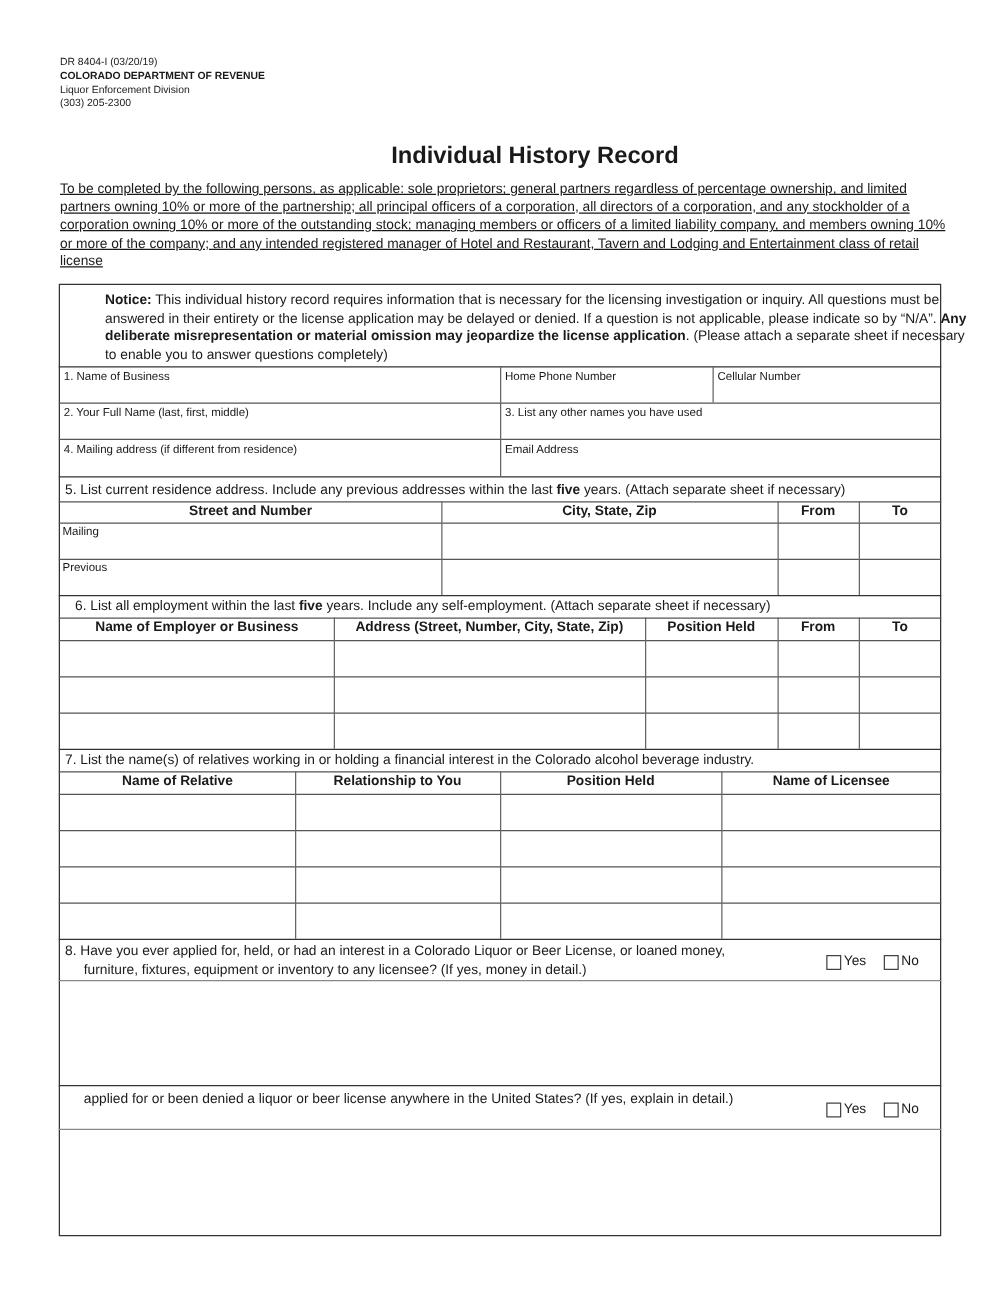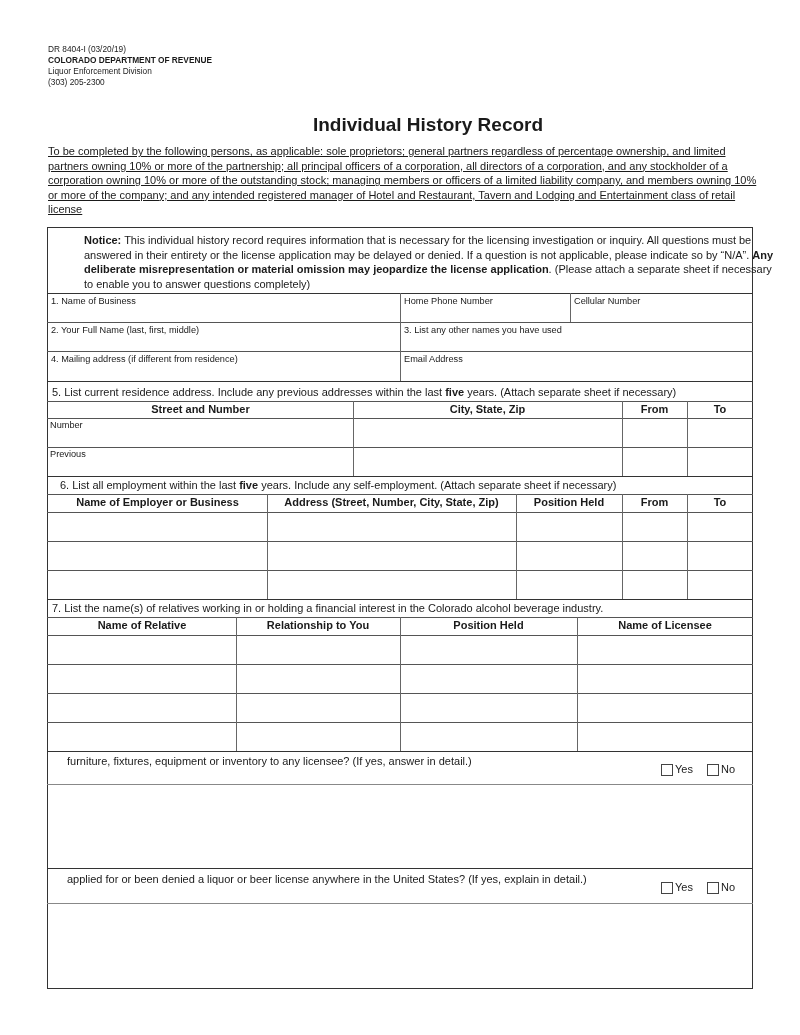--- a/index.html
+++ b/index.html
@@ -95,21 +95,21 @@
 <div class="lbl" style="left:51px;top:354px">4. Mailing address (if different from residence)</div>
 <div class="fill" style="left:48px;top:352px;width:352px;height:29px"></div>
 <div class="lbl" style="left:404px;top:354px">Email Address</div>
 <div class="fill" style="left:401px;top:352px;width:351px;height:29px"></div>
 
 <div class="sec" style="left:52px;top:386px"><span>5. List current residence address. Include any previous addresses within the last </span><b>five</b><span> years. (Attach separate sheet if necessary)</span></div>
 <div class="th" style="left:48px;width:305px;top:401px">Street and Number</div>
 <div class="th" style="left:353px;width:269px;top:401px">City, State, Zip</div>
 <div class="th" style="left:622px;width:65px;top:401px">From</div>
 <div class="th" style="left:687px;width:66px;top:401px">To</div>
-<div class="lbl" style="left:50px;top:420px">Number</div>
+<div class="lbl" style="left:50px;top:420px">Mailing</div>
 <div class="lbl" style="left:50px;top:449px">Previous</div>
 <div class="fill" style="left:48px;top:419px;width:305px;height:28px"></div>
 <div class="fill" style="left:354px;top:419px;width:268px;height:28px"></div>
 <div class="fill" style="left:623px;top:419px;width:64px;height:28px"></div>
 <div class="fill" style="left:688px;top:419px;width:64px;height:28px"></div>
 <div class="fill" style="left:48px;top:448px;width:305px;height:28px"></div>
 <div class="fill" style="left:354px;top:448px;width:268px;height:28px"></div>
 <div class="fill" style="left:623px;top:448px;width:64px;height:28px"></div>
 <div class="fill" style="left:688px;top:448px;width:64px;height:28px"></div>
 
@@ -127,21 +127,22 @@
 <div class="th" style="left:48px;width:188px;top:617px">Name of Relative</div>
 <div class="th" style="left:236px;width:164px;top:617px">Relationship to You</div>
 <div class="th" style="left:400px;width:177px;top:617px">Position Held</div>
 <div class="th" style="left:577px;width:176px;top:617px">Name of Licensee</div>
 <div class="fill" style="left:48px;top:636px;width:704px;height:28px"></div>
 <div class="fill" style="left:48px;top:665px;width:704px;height:28px"></div>
 <div class="fill" style="left:48px;top:694px;width:704px;height:28px"></div>
 <div class="fill" style="left:48px;top:723px;width:704px;height:28px"></div>
 
 <div class="q" style="top:754px">
-  <div class="ind">furniture, fixtures, equipment or inventory to any licensee? (If yes, answer in detail.)</div>
+  <div>8. Have you ever applied for, held, or had an interest in a Colorado Liquor or Beer License, or loaned money,</div>
+  <div class="ind">furniture, fixtures, equipment or inventory to any licensee? (If yes, money in detail.)</div>
 </div>
 <div class="cb" style="left:661px;top:763px">
   <span class="cbox"></span>
     <span>Yes</span>
 </div>
 <div class="cb" style="left:707px;top:763px">
   <span class="cbox"></span>
     <span>No</span>
 </div>
 <div class="fill" style="left:48px;top:785px;width:704px;height:83px"></div>

